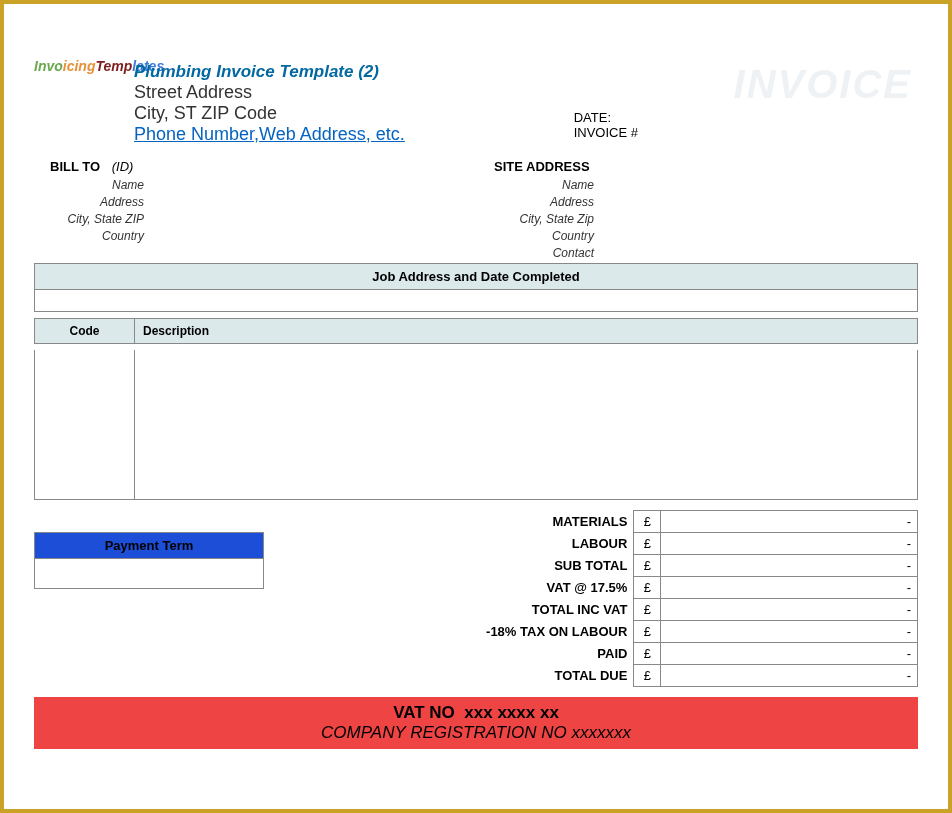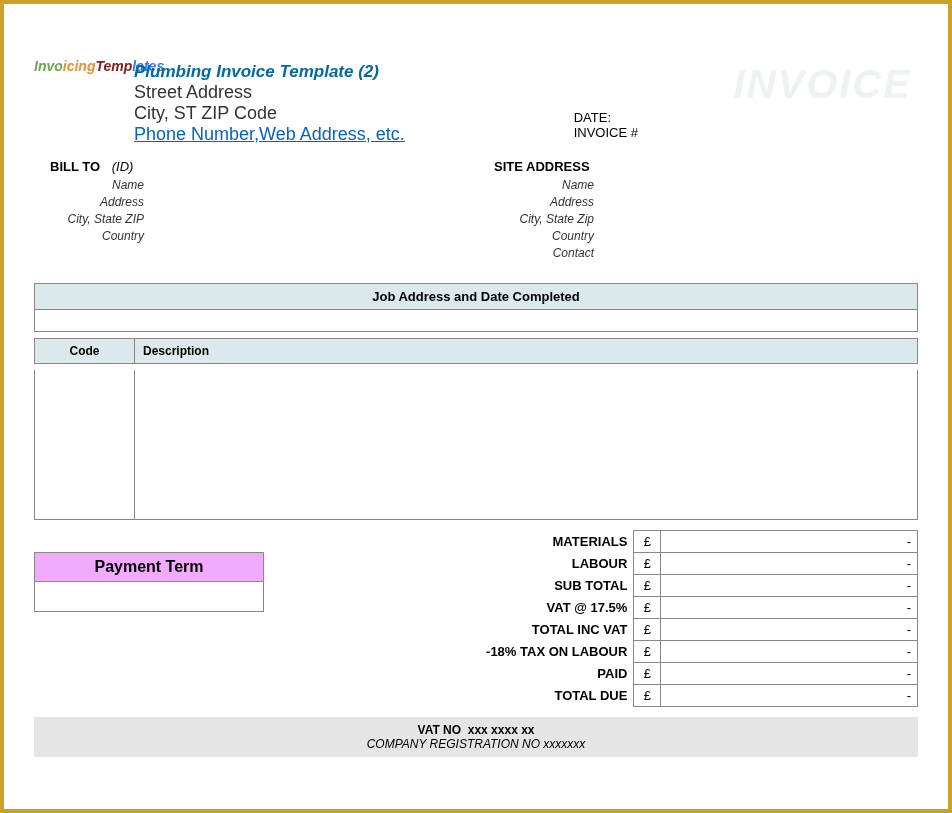--- a/index.html
+++ b/index.html
@@ -18,39 +18,39 @@
   .section-row { display: flex; margin-top: 14px; }
   .billto-col { width: 420px; }
   .site-col { width: 280px; }
   .section-title { font-weight: bold; font-size: 13px; margin-bottom: 4px; }
   .billto-title { padding-left: 16px; }
   .billto-title .id { font-style: italic; font-weight: normal; margin-left: 8px; }
   .field-line { display: flex; margin: 3px 0; }
   .billto-col .field-line .lab { width: 110px; text-align: right; font-style: italic; color: #333; }
   .site-col .section-title { margin-left: 40px; }
   .site-col .field-line .lab { width: 140px; text-align: right; font-style: italic; color: #333; }
-  .job-bar { margin-top: 20px; border: 1px solid #888; background: #dbe9ea; text-align: center; font-weight: bold; padding: 5px 0; font-size: 13px; }
+  .job-bar { border: 1px solid #888; background: #dbe9ea; text-align: center; font-weight: bold; padding: 5px 0; font-size: 13px; }
   .job-gap { border: 1px solid #888; border-top: none; height: 22px; }
   .desc-table { width: 100%; border-collapse: collapse; margin-top: 6px; }
   .desc-table th { background: #dbe9ea; border: 1px solid #888; font-size: 12px; font-weight: bold; padding: 5px 8px; margin-left: 12px; }
   .desc-table th.code { width: 100px; text-align: center; }
   .desc-table th.desc { text-align: left; }
   .desc-body { border: 1px solid #888; border-top: none; height: 150px; }
   .desc-body td.code-cell { width: 100px; border-right: 1px solid #888; }
   .lower { display: flex; margin-top: 10px; }
   .pay-col { width: 230px; padding-top: 22px; }
-  .pay-header { border: 1px solid #888; background: #f0abfc; text-align: center; font-weight: bold; padding: 5px 0; font-size: 16px; }
+  .pay-header { border: 1px solid #888; background: #1d4ed8; text-align: center; font-weight: bold; padding: 5px 0; font-size: 13px; }
   .pay-body { border: 1px solid #888; border-top: none; height: 30px; }
   .totals-col { flex: 1; }
   .totals-table { width: 100%; border-collapse: collapse; }
   .totals-table tr td { padding: 3px 6px; font-size: 13px; height: 22px; }
   .totals-table .tlabel { text-align: right; font-weight: bold; width: 360px; }
   .totals-table .tcur { width: 26px; text-align: center; border: 1px solid #888; border-right: none; }
   .totals-table .tval { text-align: right; width: 250px; border: 1px solid #888; }
-  .vat-band { margin-top: 10px; background: #e5e5e5; text-align: center; padding: 6px 0; font-size: 12px; }
+  .vat-band { margin-top: 10px; background: #ef4444; text-align: center; padding: 6px 0; font-size: 17px; }
   .vat-band .vn { font-weight: bold; }
   .vat-band .cr { font-style: italic; }
 </style>
 </head>
 <body>
 
 <div class="frame">
   <div class="watermark">INVOICE</div>
 
   <div class="header-row">

